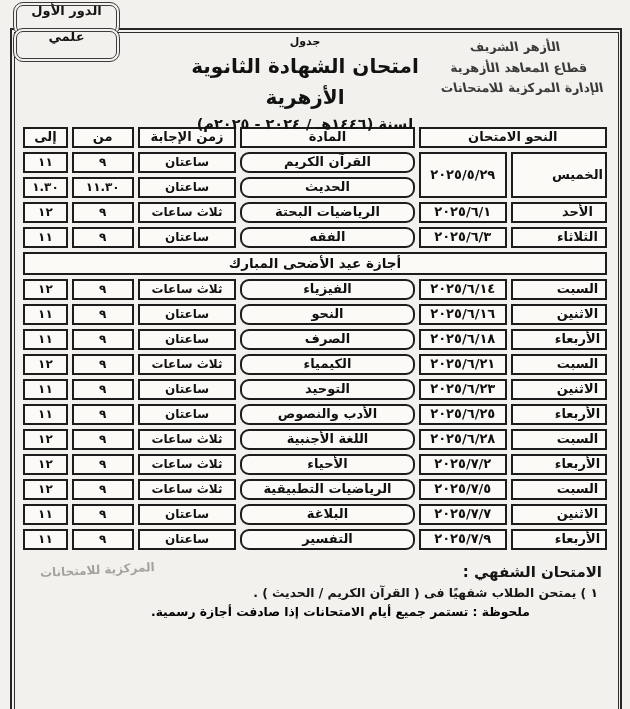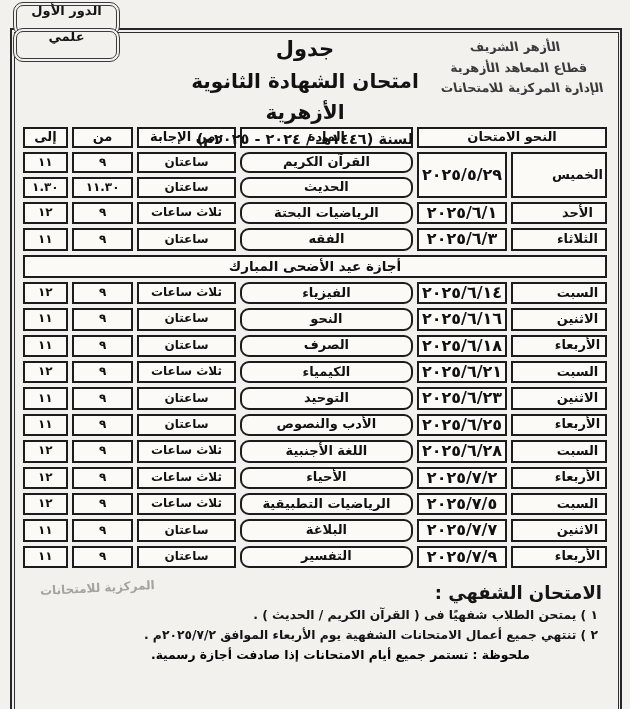--- a/index.html
+++ b/index.html
@@ -46,21 +46,21 @@
     letter-spacing: -0.3px;
   }
   .title-block {
     position: absolute;
     top: 4px; right: 185px;
     width: 260px;
     text-align: center;
     font-weight: bold;
     color: #121212;
   }
-  .title-line1 { font-size: 21px; line-height: 1.5; }
+  .title-line1 { font-size: 11px; line-height: 1.5; }
   .title-line2 { font-size: 20px; line-height: 1.55; }
   .title-line3 { font-size: 14.5px; line-height: 1.6; }
 
   
   .badge {
     position: absolute;
     left: 13px;
     width: 107px;
     height: 34px;
     background: #f3f1ed;
@@ -97,33 +97,33 @@
     text-align: center;
     vertical-align: middle;
     font-weight: bold;
     color: #111;
     height: 21px;
     padding: 0 2px;
     line-height: 1.15;
   }
   .exam-table th { font-size: 13px; }
   td.day  { font-size: 13px; padding-left: 39px; }
-  td.date { font-size: 16px; margin-left: 19px; }
+  td.date { font-size: 13px; margin-left: 19px; }
   td.subject { font-size: 13px; border-radius: 9px; }
   td.duration { font-size: 12px; }
   td.num { font-size: 12px; }
   td.holiday { font-size: 13.5px; height: 23px; }
 
   
   .doc-footer {
     position: relative;
     padding: 7px 18px 0 18px;
     font-weight: bold;
   }
-  .oral-heading { font-size: 18px; line-height: 1.5; }
+  .oral-heading { font-size: 15px; line-height: 1.5; }
   .note { font-size: 12.3px; line-height: 1.62; padding-right: 4px; }
   .note-remark { font-size: 12.3px; line-height: 1.6; padding-right: 72px; color: #000000; }
   .watermark {
     position: absolute;
     top: 9px; left: 28px;
     color: #a3a39f;
     font-size: 12px;
     font-weight: bold;
     transform: rotate(-3deg);
   }
@@ -293,18 +293,17 @@
         <td class="num">٩</td>
         <td class="num">١١</td>
       </tr>
     </tbody>
       </table>
 
     <div class="doc-footer">
       <div class="watermark">المركزية للامتحانات</div>
       <div class="oral-heading">الامتحان الشفهي :</div>
       <div class="note">١ )  يمتحن الطلاب شفهيًا فى ( القرآن الكريم /  الحديث ) .</div>
-      <div class="note">٢ )  تنتهي جميع أعمال الامتحانات الشفهية يوم الأربعاء الموافق  ٢٠٢٥/٧/٢م .</div>
       <div class="note-remark">ملحوظة : تستمر جميع أيام الامتحانات إذا صادفت أجازة رسمية.</div>
     </div>
 
   </div>
 </div>
 
 </body></html>

